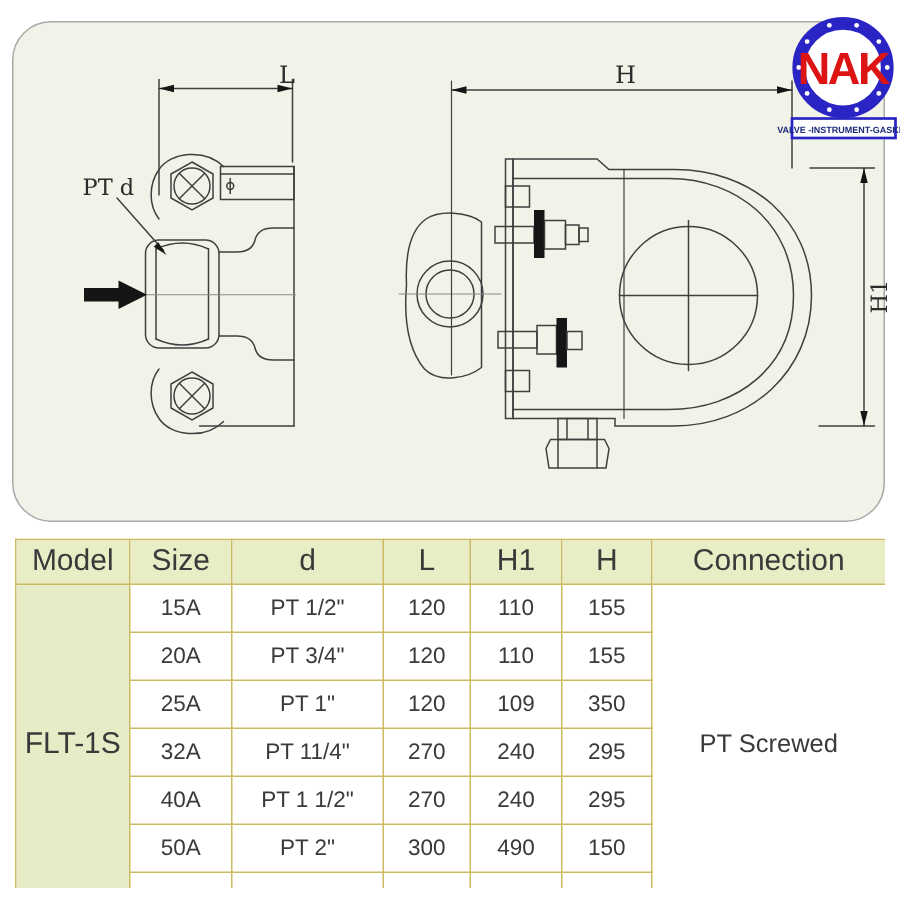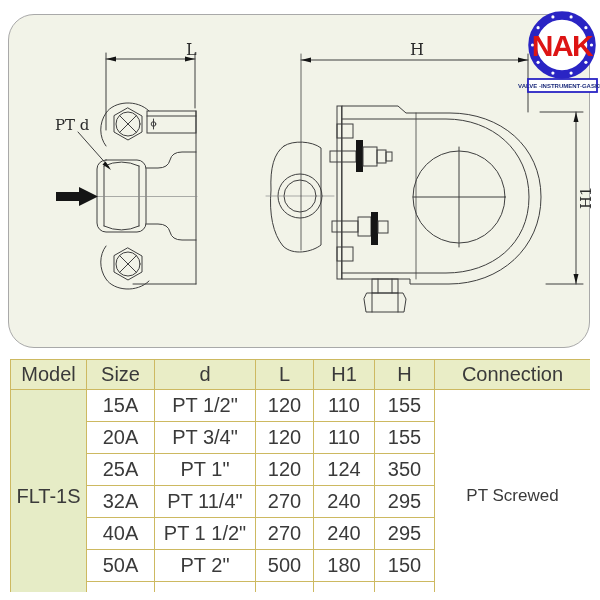--- a/index.html
+++ b/index.html
@@ -23,21 +23,21 @@
     border-collapse:collapse;width:580px;table-layout:fixed;
     color:#3a3a3a;
   }
   table.spec td,table.spec th{
     border:1px solid #cdb961;text-align:center;vertical-align:middle;
     padding:0;font-weight:normal;overflow:hidden;white-space:nowrap;
   }
   table.spec th{
     background:#e9edc6;font-size:20px;height:29px;
   }
-  table.spec td{background:#ffffff;font-size:20px;height:31px;}
+  table.spec td{background:#ffffff;font-size:15px;height:31px;}
   table.spec td.model{background:#e6ecc6;font-size:20px;}
   table.spec td.conn{font-size:17px;}
   table.spec tr.partial td{height:20px;}
 </style>
 </head>
 <body>
 
 <div class="panel"></div>
 
 <svg class="drawing-svg" width="600" height="355" viewBox="0 0 600 355">
@@ -222,42 +222,42 @@
           <td>20A</td>
           <td>PT 3/4"</td>
           <td>120</td>
           <td>110</td>
           <td>155</td>
         </tr>
         <tr>
           <td>25A</td>
           <td>PT 1"</td>
           <td>120</td>
-          <td>124</td>
+          <td>109</td>
           <td>350</td>
         </tr>
         <tr>
           <td>32A</td>
           <td>PT 11/4"</td>
           <td>270</td>
           <td>240</td>
           <td>295</td>
         </tr>
         <tr>
           <td>40A</td>
           <td>PT 1 1/2"</td>
           <td>270</td>
           <td>240</td>
           <td>295</td>
         </tr>
         <tr>
           <td>50A</td>
           <td>PT 2"</td>
-          <td>500</td>
-          <td>180</td>
+          <td>300</td>
+          <td>490</td>
           <td>150</td>
         </tr>
         <tr class="partial">
           <td></td>
           <td></td>
           <td></td>
           <td></td>
           <td></td>
         </tr>
       </tbody>

